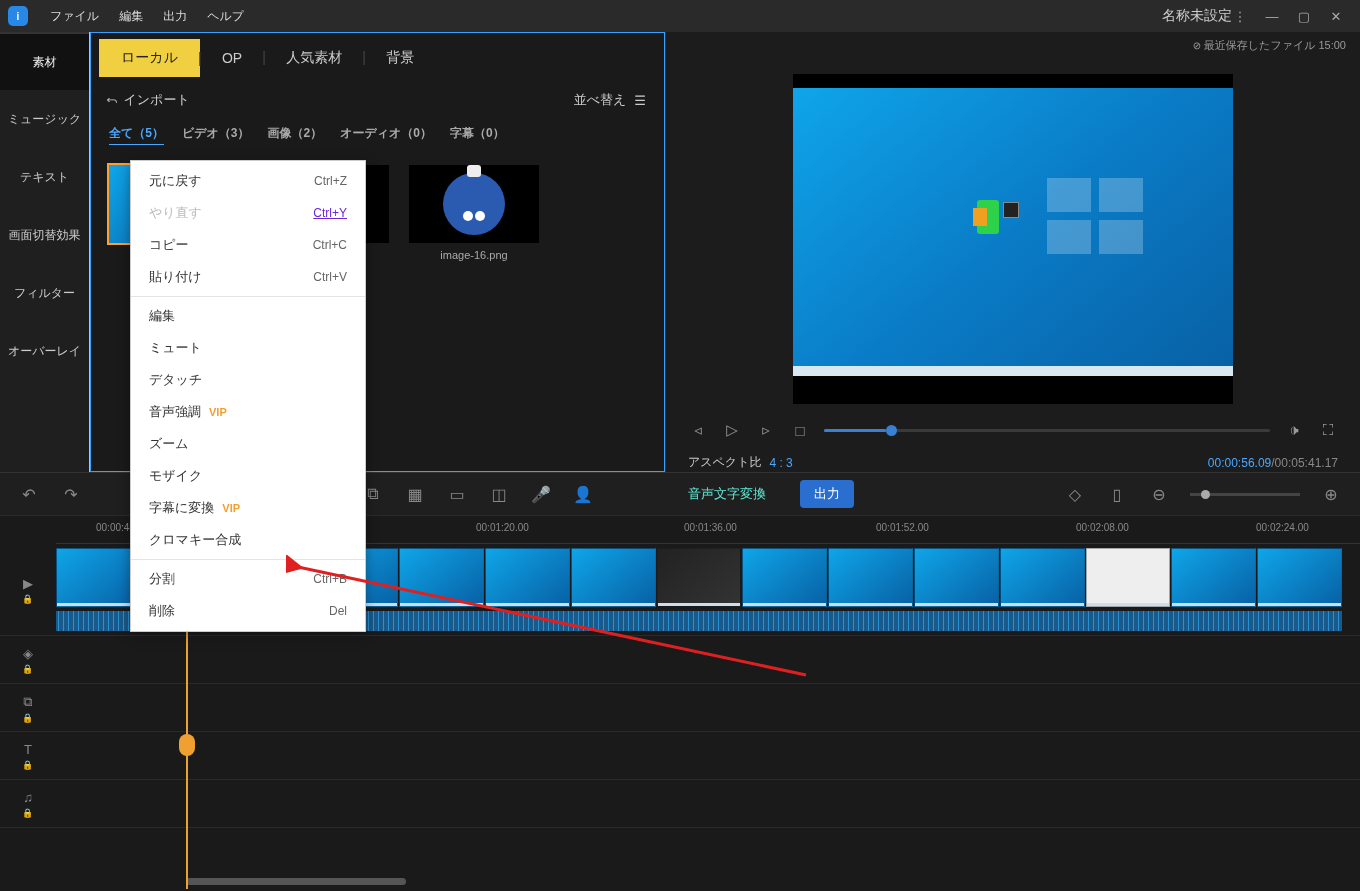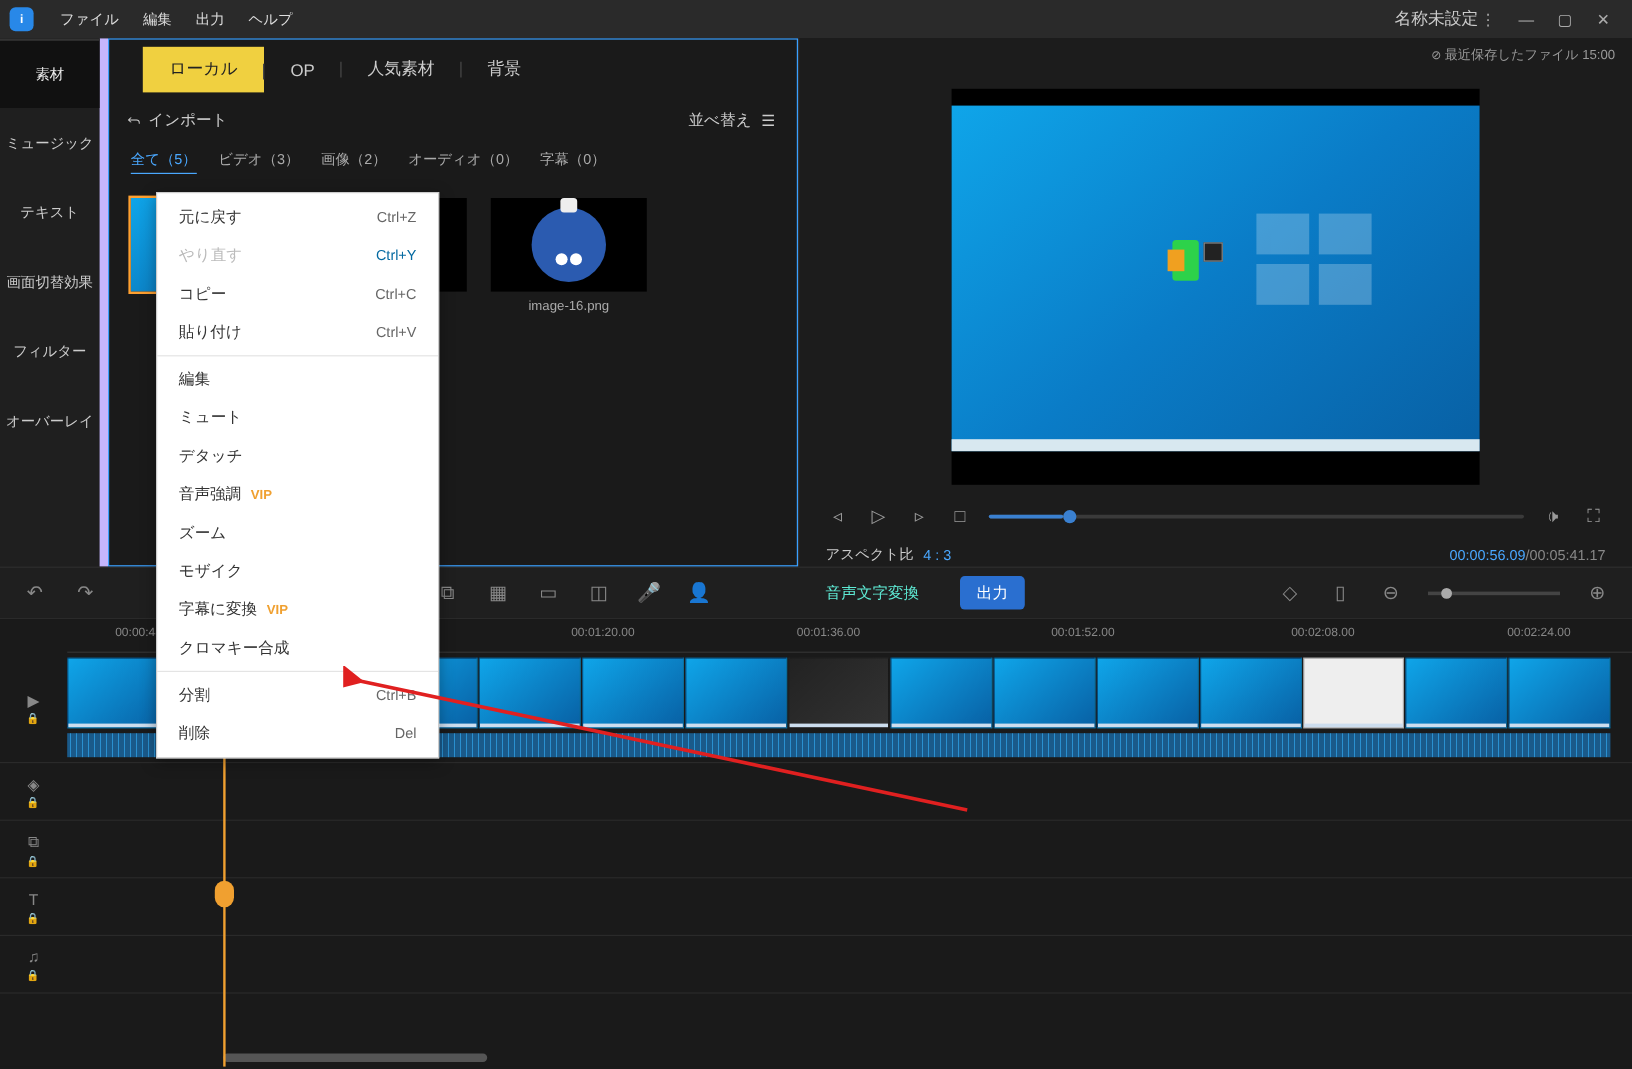--- a/index.html
+++ b/index.html
@@ -10,36 +10,36 @@
 .app-logo { width: 20px; height: 20px; background: #2888e8; border-radius: 5px; margin-right: 12px; display:flex;align-items:center;justify-content:center;color:#fff;font-size:10px;font-weight:bold;}
 .menu-item { padding: 0 10px; font-size: 12px; cursor: pointer; color:#ddd;}
 .titlebar-title { flex: 1; text-align: right; color: #ccc; font-size: 14px; }
 .win-controls { display: flex; gap: 16px; color:#aaa; padding-right:8px;}
 .win-btn { width:16px; text-align:center; cursor:pointer;}
 
 
 .content { display: flex; height: 440px; }
 
 
-.sidebar { width: 90px; background: #1f1f1f; border-right: 7px solid #c4b5fd; }
+.sidebar { width: 90px; background: #1f1f1f; border-right: 1px solid #c4b5fd; }
 .sidebar-item { height: 58px; display:flex; align-items:center; justify-content:center; font-size:12px; color:#ccc; cursor:pointer;}
 .sidebar-item.active { background:#111; color:#eee; border-top:2px solid #333;}
 
 
 .media-panel { flex:0 0 575px; border: 1px solid #3aa0ff; background:#1a1a1a; position:relative;}
-.media-tabs { display:flex; height:50px; align-items:center; padding:0 28px; gap:0; }
+.media-tabs { display:flex; height:50px; align-items:center; padding:0 8px; gap:0; }
 .media-tab { padding: 10px 22px; font-size:14px; color:#ccc; cursor:pointer; position:relative;}
 .media-tab.active { background:#f0d040; color:#222; }
 .media-tab + .media-tab::before { content:"|"; color:#444; position:absolute; left:-2px;}
 .import-row { display:flex; padding: 8px 18px; align-items:center; font-size:13px; color:#ccc;}
 .import-row .spacer{flex:1;}
 .import-icon{margin-right:8px; display:inline-block; transform:rotate(-90deg);}
 .sort-icon{margin-left:8px;}
 .filter-row { display:flex; padding: 8px 18px; gap:18px; font-size:12px; color:#aaa;}
-.filter-row .f{cursor:pointer;}
+.filter-row .f{cursor:pointer;font-weight:bold;}
 .filter-row .f.active{color:#4aa8ff; border-bottom:1px solid #4aa8ff; padding-bottom:2px;}
 .media-grid { display:flex; gap:20px; padding: 12px 18px; align-items: flex-end;}
 .thumb { width:130px; }
 .thumb-img { width:130px; height:78px; background:#000; display:flex; align-items:center; justify-content:center; position:relative;}
 .thumb-img.selected{outline:2px solid #ffa030;}
 .penguin { width:62px; height:62px; border-radius:50%; background:#2b5bb0; position:relative; display:flex; align-items:center; justify-content:center;}
 .penguin::before{content:""; position:absolute; top:-8px; left:50%; transform:translateX(-50%); width:14px; height:12px; background:#eee; border-radius:3px;}
 .thumb-name { text-align:center; font-size:11px; color:#aaa; margin-top:6px; overflow:hidden; text-overflow:ellipsis; white-space:nowrap;}
 
 
@@ -93,21 +93,21 @@
 .playhead{position:absolute; top:0; bottom:0; left:186px; width:2px; background:#f0a030; z-index:5;}
 .playhead::before{content:""; position:absolute; top:218px; left:-7px; width:16px; height:22px; background:#f0a030; border-radius:8px;}
 .hscroll{position:absolute; bottom:4px; left:186px; width:220px; height:7px; background:#555; border-radius:4px;}
 
 
 .ctx-menu{position:absolute; left:130px; top:160px; width:236px; background:#fff; border:1px solid #ccc; box-shadow:0 3px 12px rgba(0,0,0,.35); z-index:50; padding:4px 0;}
 .ctx-item{display:flex; padding:7px 18px; font-size:13px; color:#333; cursor:pointer; align-items:center;}
 .ctx-item.disabled{color:#bbb; cursor:default;}
 .ctx-item .lbl{flex:1;}
 .ctx-item .shortcut{color:#666; font-size:12px;}
-.ctx-item.disabled .shortcut{color:#0369a1;}
+.ctx-item.disabled .shortcut{color:#6d28d9;text-decoration:underline;}
 .ctx-sep{height:1px; background:#e4e4e4; margin:3px 0;}
 .vip-tag{color:#f0a030; font-size:11px; margin-left:8px; font-weight:bold;}
 
 
 .arrow-svg{position:absolute; left:286px; top:555px; width:530px; height:130px; z-index:60; pointer-events:none;}
 
 .lock-ic{font-size:9px;}
 </style>
 </head>
 <body>
@@ -244,21 +244,21 @@
   <div class="zoom-slider">
       <div class="zoom-knob"></div>
     </div>
   <div class="tool-ic">⊕</div>
 </div>
 
 <div class="timeline">
   <div class="time-ruler">
     <span class="time-label" style="left:40px">00:00:48</span>
     <span class="time-label" style="left:420px">00:01:20.00</span>
-    <span class="time-label" style="left:608px">00:01:36.00</span>
+    <span class="time-label" style="left:628px">00:01:36.00</span>
     <span class="time-label" style="left:820px">00:01:52.00</span>
     <span class="time-label" style="left:1020px">00:02:08.00</span>
     <span class="time-label" style="left:1200px">00:02:24.00</span>
   </div>
 
   <div class="track video">
     <div class="track-head" style="height:92px;">
       <span>▶</span>
       <span class="lock-ic">🔒</span>
     </div>

